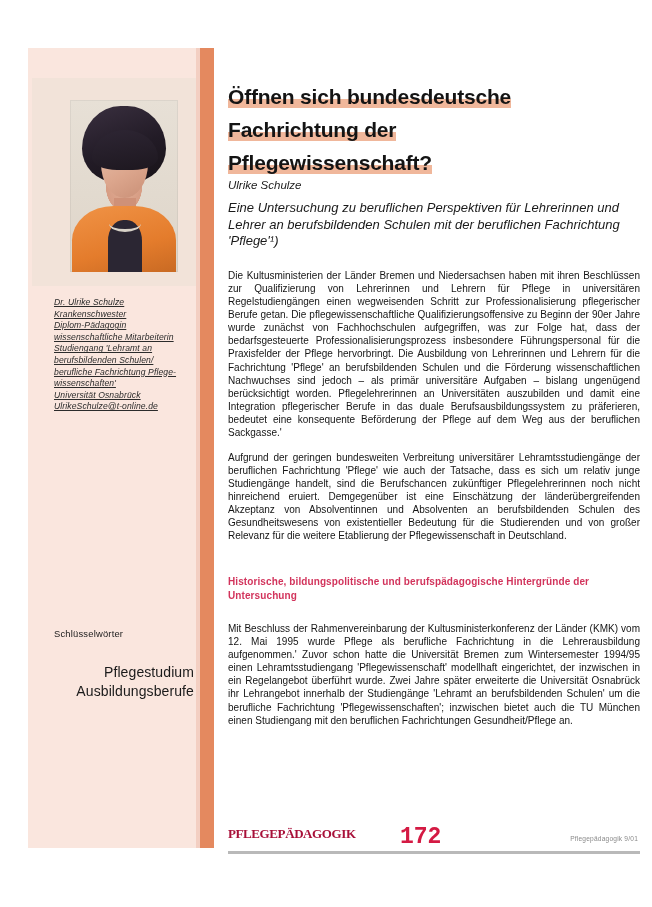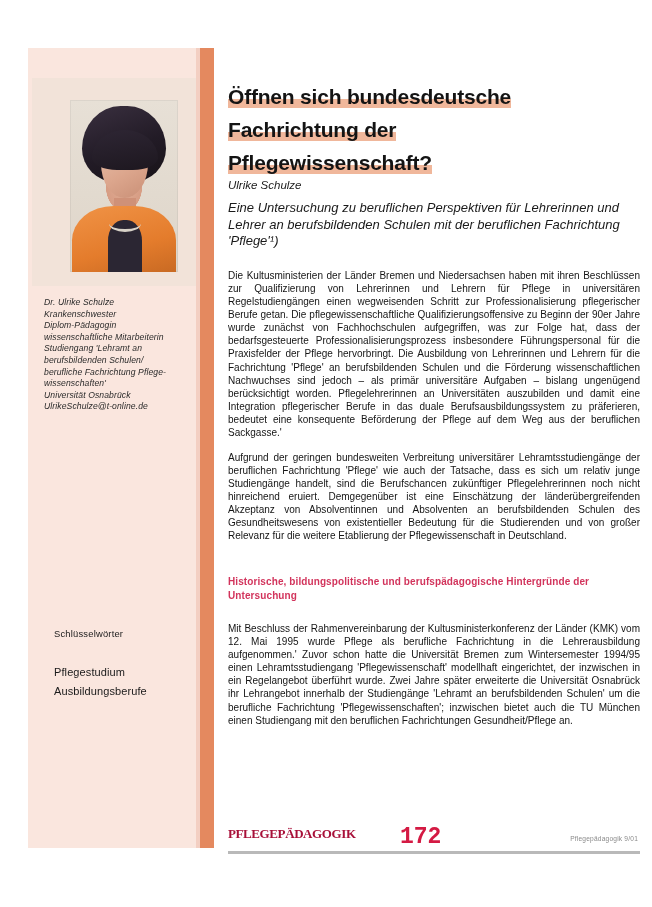--- a/index.html
+++ b/index.html
@@ -119,50 +119,52 @@
     position: absolute;
     left: 39px; bottom: 40px;
     width: 32px; height: 14px;
     border-bottom: 3px solid #d8d2c8;
     border-radius: 0 0 50% 50%;
   }
 
   
   .bio {
     position: absolute;
-    left: 44px;
+    left: 54px;
     top: 297px;
     width: 136px;
     font-size: 8.6px;
     line-height: 11.6px;
     font-style: italic;
     color: #2b2b2b;
     letter-spacing: 0.1px;
+    text-decoration: underline;
   }
   .bio div { white-space: nowrap; }
 
   .kw-title {
     position: absolute;
     left: 54px;
     top: 628px;
     width: 140px;
     font-size: 9.4px;
     font-weight: normal;
     color: #1a1a1a;
     letter-spacing: 0.2px;
   }
   .kw-list {
     position: absolute;
     left: 54px;
     top: 663px;
     width: 140px;
-    font-size: 11px;
+    font-size: 14px;
     line-height: 18.5px;
     color: #1a1a1a;
     letter-spacing: 0.1px;
+    text-align: right;
   }
 
   
   .main {
     position: absolute;
     left: 228px;
     top: 48px;
     width: 412px;
   }
 

